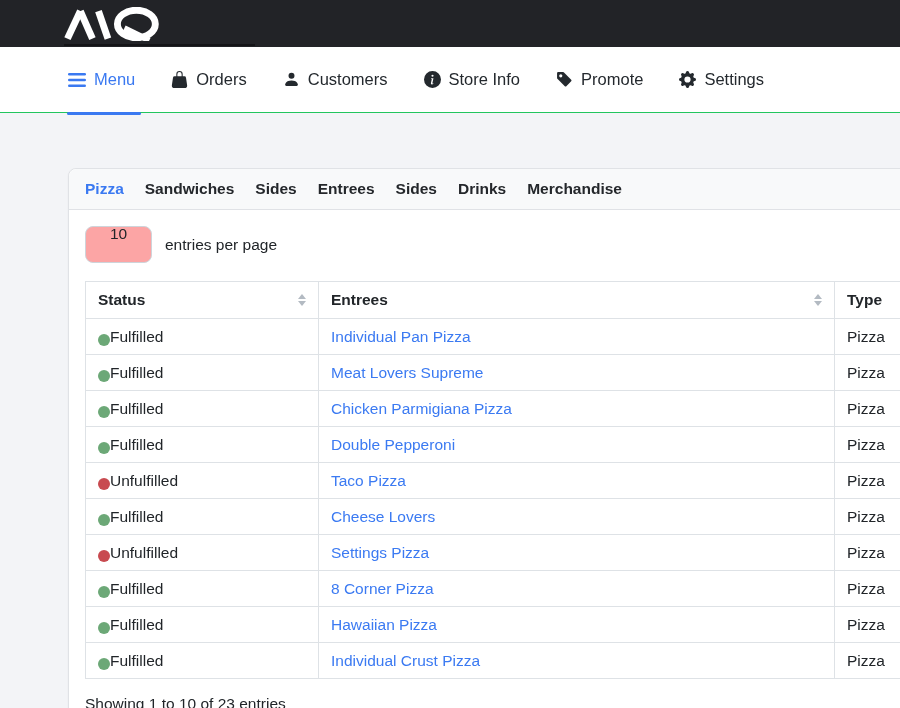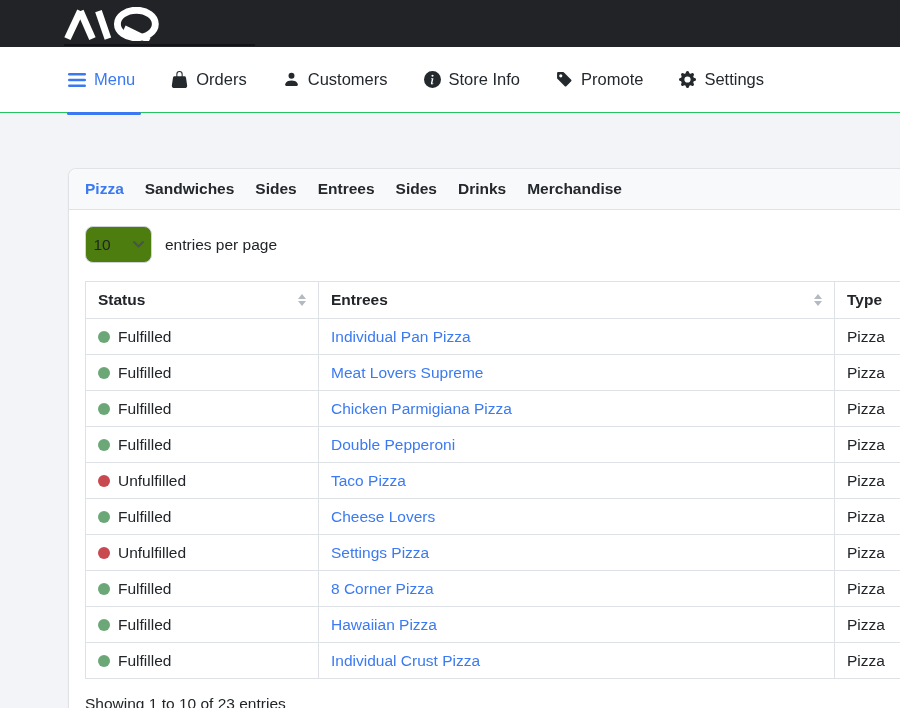--- a/index.html
+++ b/index.html
@@ -66,23 +66,23 @@
     cursor: pointer; white-space: nowrap;
   }
   .tab.active { color: #3a79f1; }
 
   .card-body { padding: 16px; }
 
   .controls { display: flex; align-items: center; gap: 13px; margin-bottom: 18px; }
   .select-box {
     width: 67px; height: 37px;
     border: 1px solid #ced4da; border-radius: 8px;
-    background: #4d7c0f;
+    background: #fca5a5;
     display: flex; align-items: center; justify-content: center; gap: 22px;
-    font-size: 15.5px; cursor: pointer;
+    font-size: 15.5px; cursor: pointer; flex-direction: column;
   }
   .controls-label { font-size: 15.5px; text-align: center; }
 
   
   table { border-collapse: collapse; width: 100%; table-layout: fixed; }
   th, td {
     border: 1px solid #dee2e6;
     text-align: left;
     font-size: 15.5px;
     padding: 8px 12px;
@@ -98,21 +98,21 @@
   .sort-icon .tri-up {
     width: 0; height: 0;
     border-left: 4px solid transparent; border-right: 4px solid transparent;
     border-bottom: 5px solid #b3bac2; margin-bottom: 2px;
   }
   .sort-icon .tri-down {
     width: 0; height: 0;
     border-left: 4px solid transparent; border-right: 4px solid transparent;
     border-top: 5px solid #b3bac2;
   }
-  .status-cell { display: flex; align-items: center; gap: 8px; }
+  .status-cell { display: flex; align-items: flex-end; }
   .dot { width: 12px; height: 12px; border-radius: 50%; flex: 0 0 auto; }
   .dot.green { background: #6ca877; }
   .dot.red { background: #c84a50; }
   td a { color: #3b7af2; cursor: pointer; }
 
   .summary { margin-top: 16px; font-size: 15.5px; color: #212529; }
 </style>
 </head>
 <body>
 

